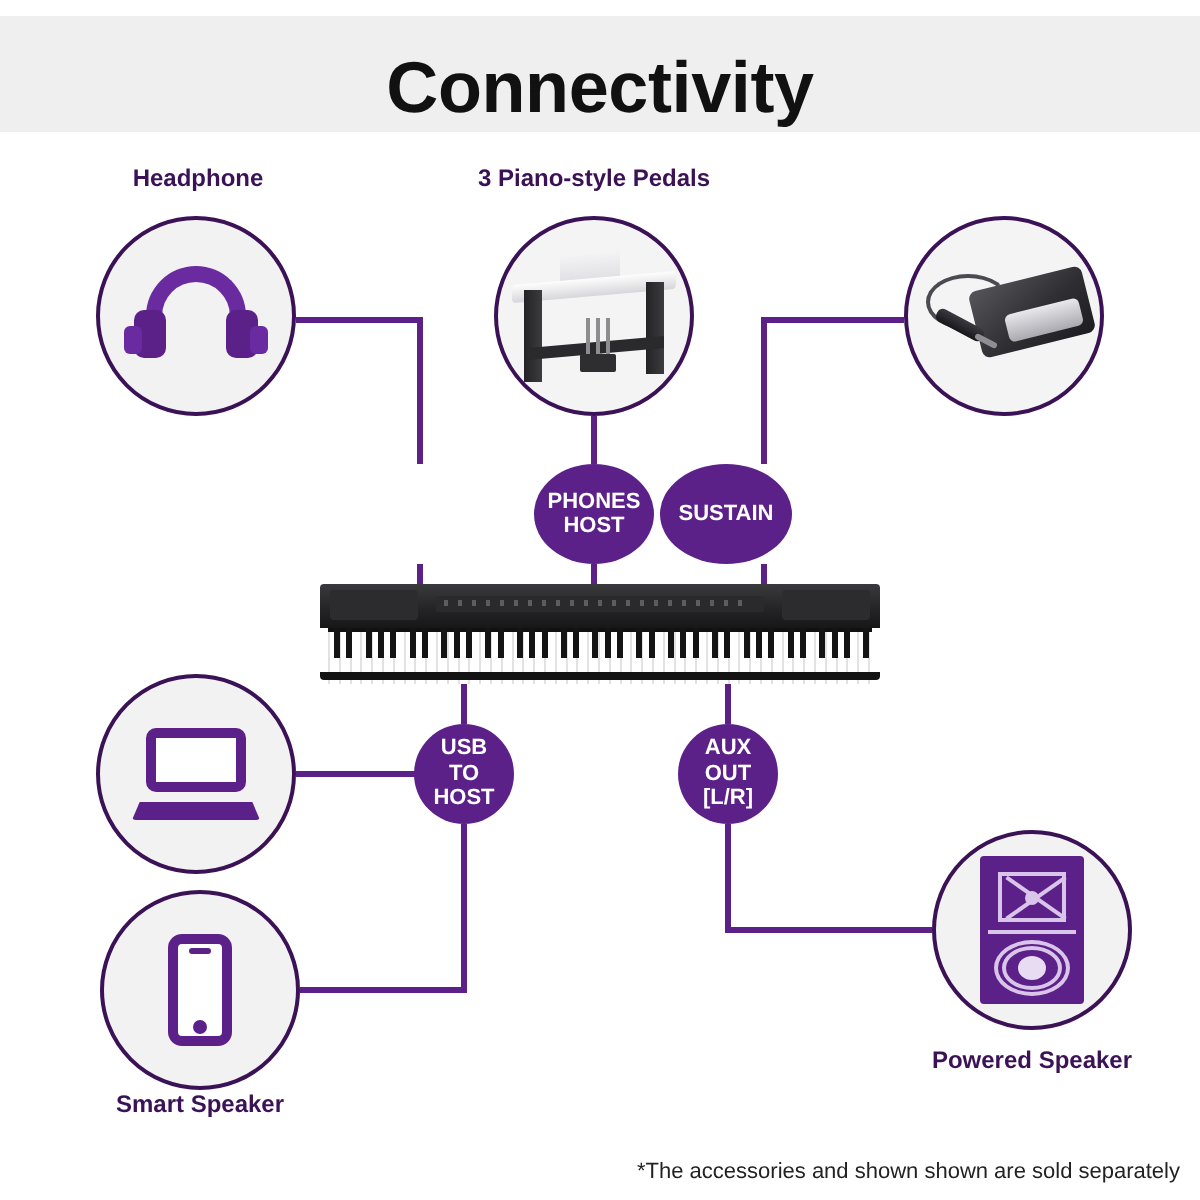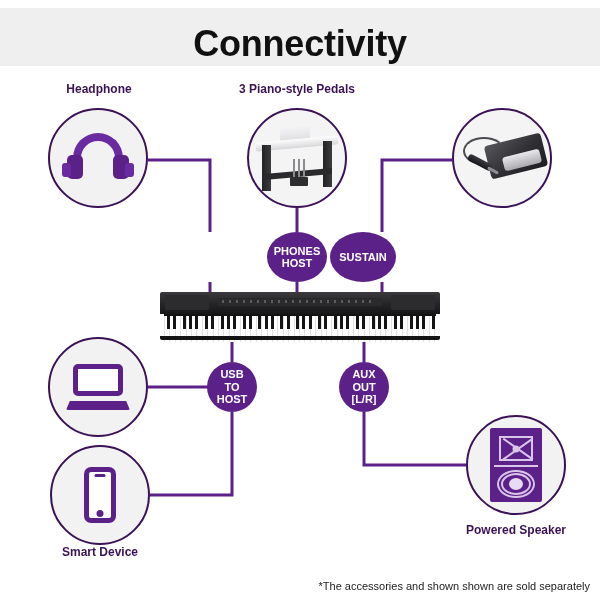--- a/index.html
+++ b/index.html
@@ -285,21 +285,21 @@
     </div>
   </div>
 
   <div class="node" style="left:50px;top:445px;width:100px;height:100px;">
     <div class="ph">
       <div class="ph-sp"></div>
       <div class="ph-scr"></div>
       <div class="ph-hm"></div>
     </div>
   </div>
-  <div class="nlabel" style="left:35px;top:545px;width:130px;">Smart Device</div>
+  <div class="nlabel" style="left:35px;top:545px;width:130px;">Smart Speaker</div>
 
   <div class="badge" style="left:207px;top:362px;width:50px;height:50px;">
     <div>
       <span>USB</span>
       <span>TO</span>
       <span>HOST</span>
     </div>
   </div>
 
   <div class="badge" style="left:339px;top:362px;width:50px;height:50px;">

